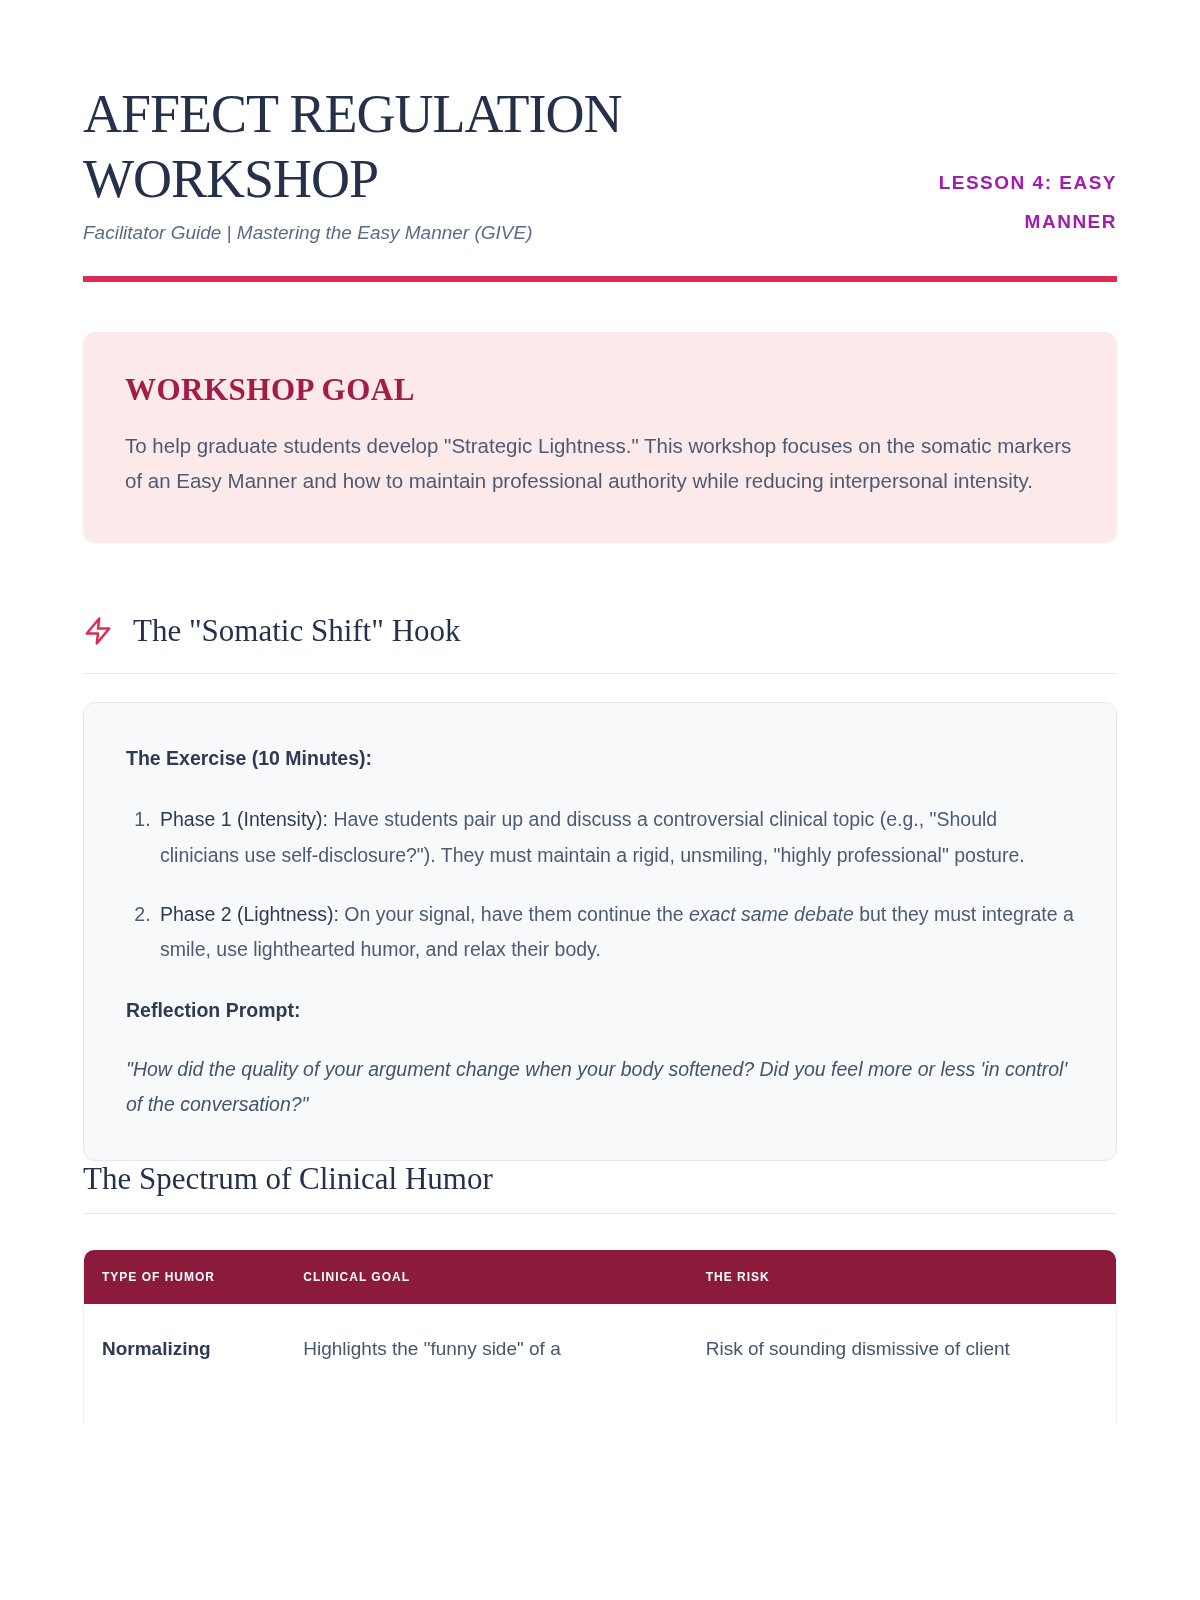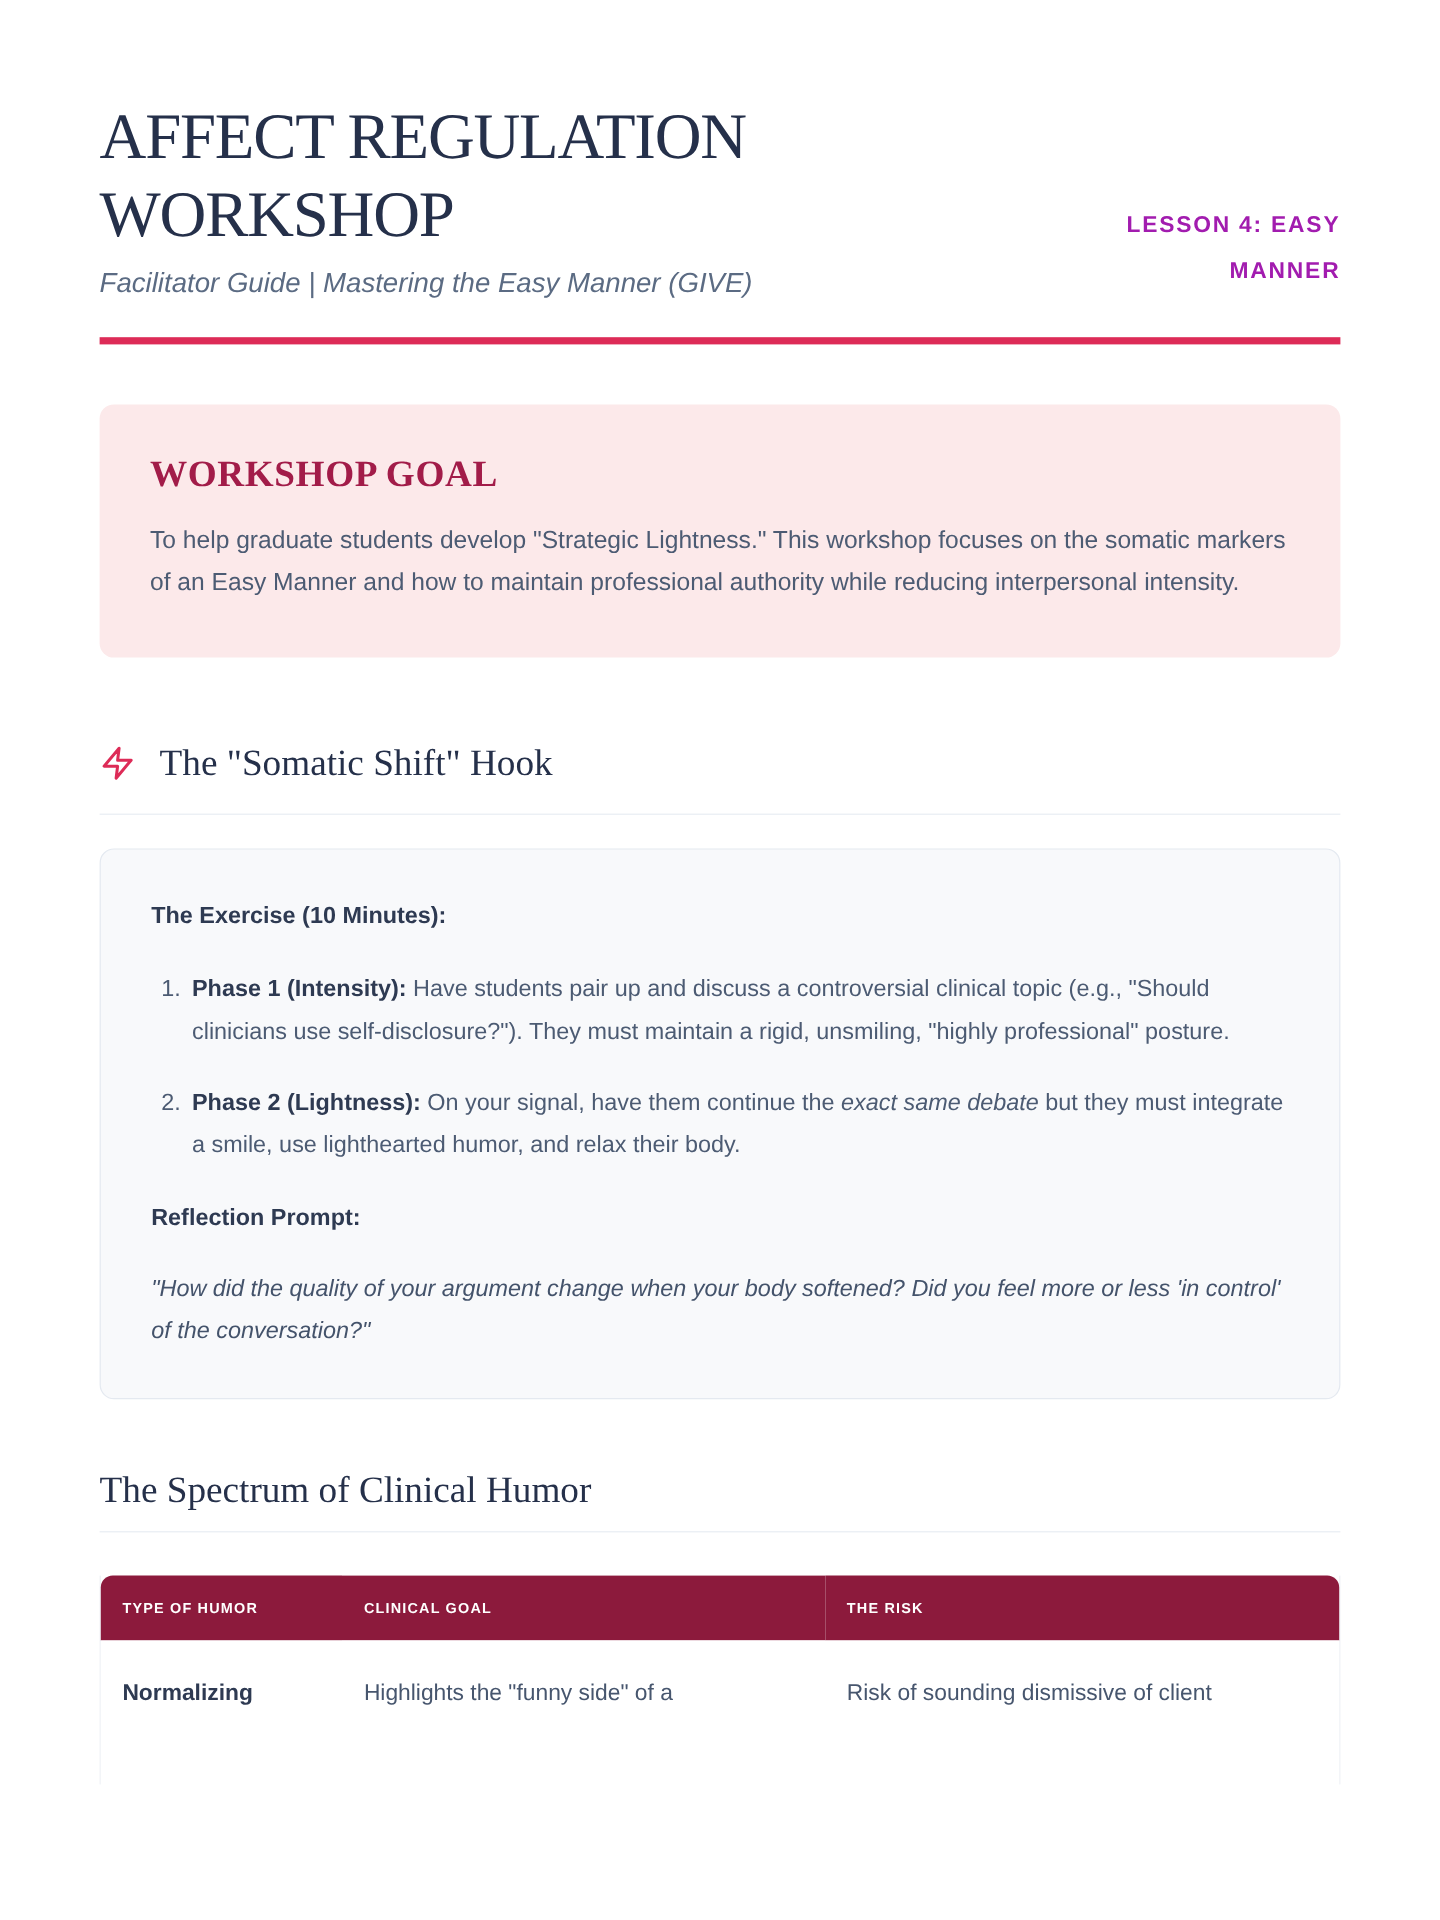--- a/index.html
+++ b/index.html
@@ -19,21 +19,21 @@
     margin: 0;
     font-family: "Liberation Serif", serif;
     font-weight: 400;
     font-size: 54px;
     line-height: 1.2;
     letter-spacing: -1px;
     color: #25304A;
   }
   .subtitle {
     margin: 10px 0 0 0;
-    font-size: 23px;
+    font-size: 19px;
     font-style: italic;
     color: #5B6B83;
   }
   .lesson-badge {
     max-width: 215px;
     text-align: right;
     font-size: 19px;
     font-weight: bold;
     letter-spacing: 1.5px;
     line-height: 2.05;
@@ -96,31 +96,30 @@
     padding: 38px 42px;
     font-size: 19.5px;
     line-height: 1.8;
     color: #4C5B73;
   }
   .bold-label { margin: 0; font-weight: bold; color: #2E3A52; }
   .exercise-box ol { margin: 26px 0 26px 0; padding-left: 30px; }
   .exercise-box li { margin-bottom: 24px; padding-left: 4px; }
   .exercise-box li:last-child { margin-bottom: 0; }
   .exercise-box li::marker { color: #4C5B73; }
-  .li-label { font-weight: bold; color: #2E3A52; }
+  .li-label { font-weight: normal; color: #2E3A52; }
   .quote {
     margin: 24px 0 0 0;
     font-style: italic;
     color: #44536B;
   }
   .reflection-label { margin-top: 26px; }
 
   
   .spectrum-heading {
-    margin-top: 58px;
     border-bottom: 1px solid #E8EDF3;
     padding-bottom: 16px;
   }
 
   .humor-table {
     margin-top: 36px;
     width: 100%;
     border-collapse: separate;
     border-spacing: 0;
     table-layout: fixed;

